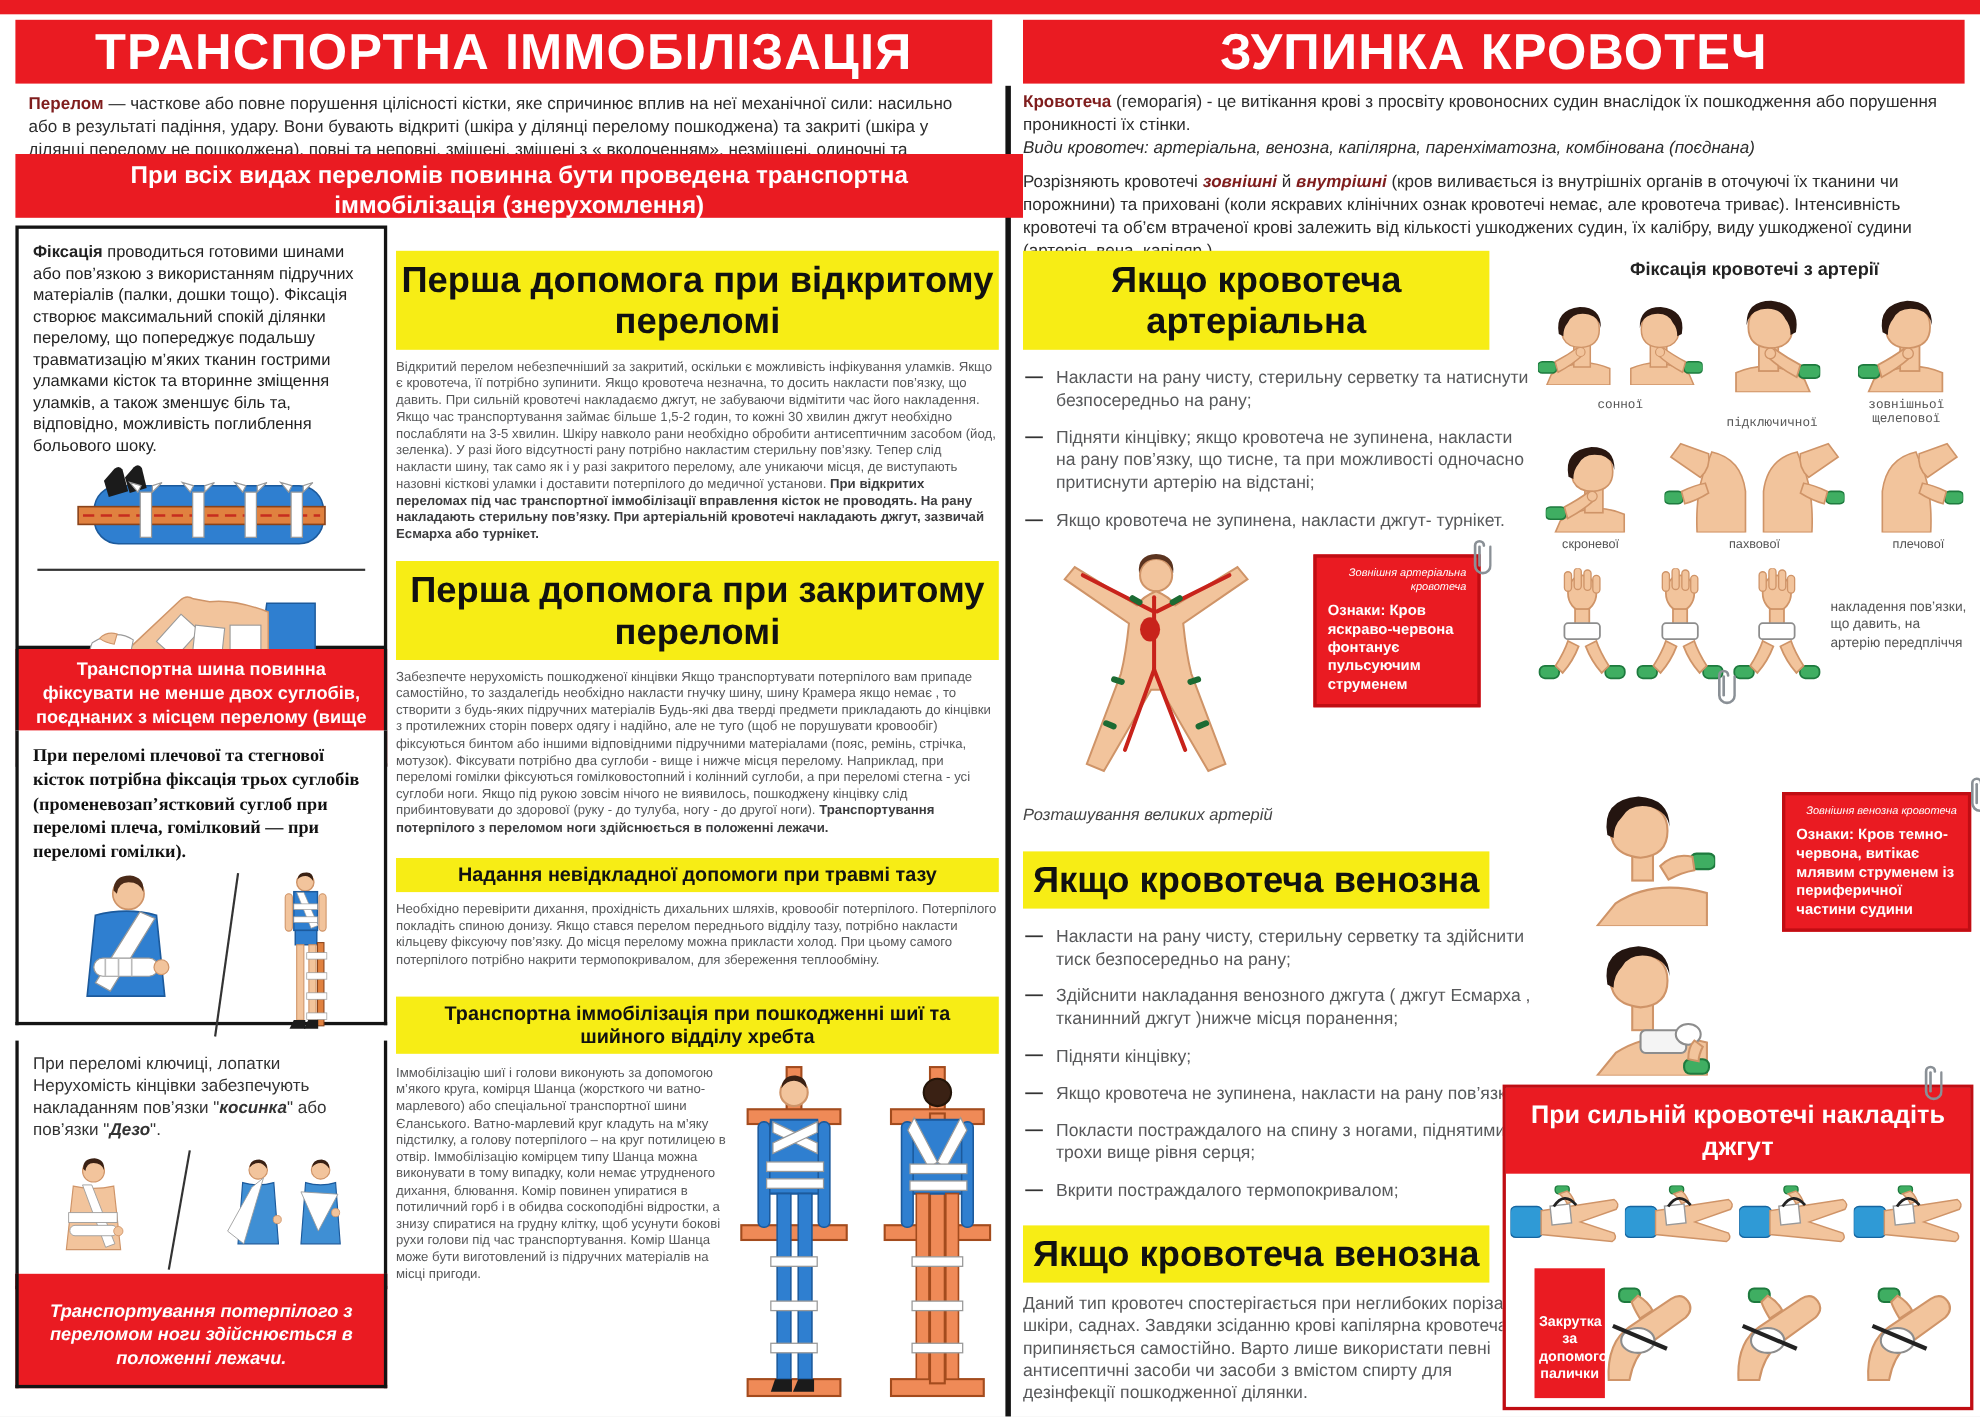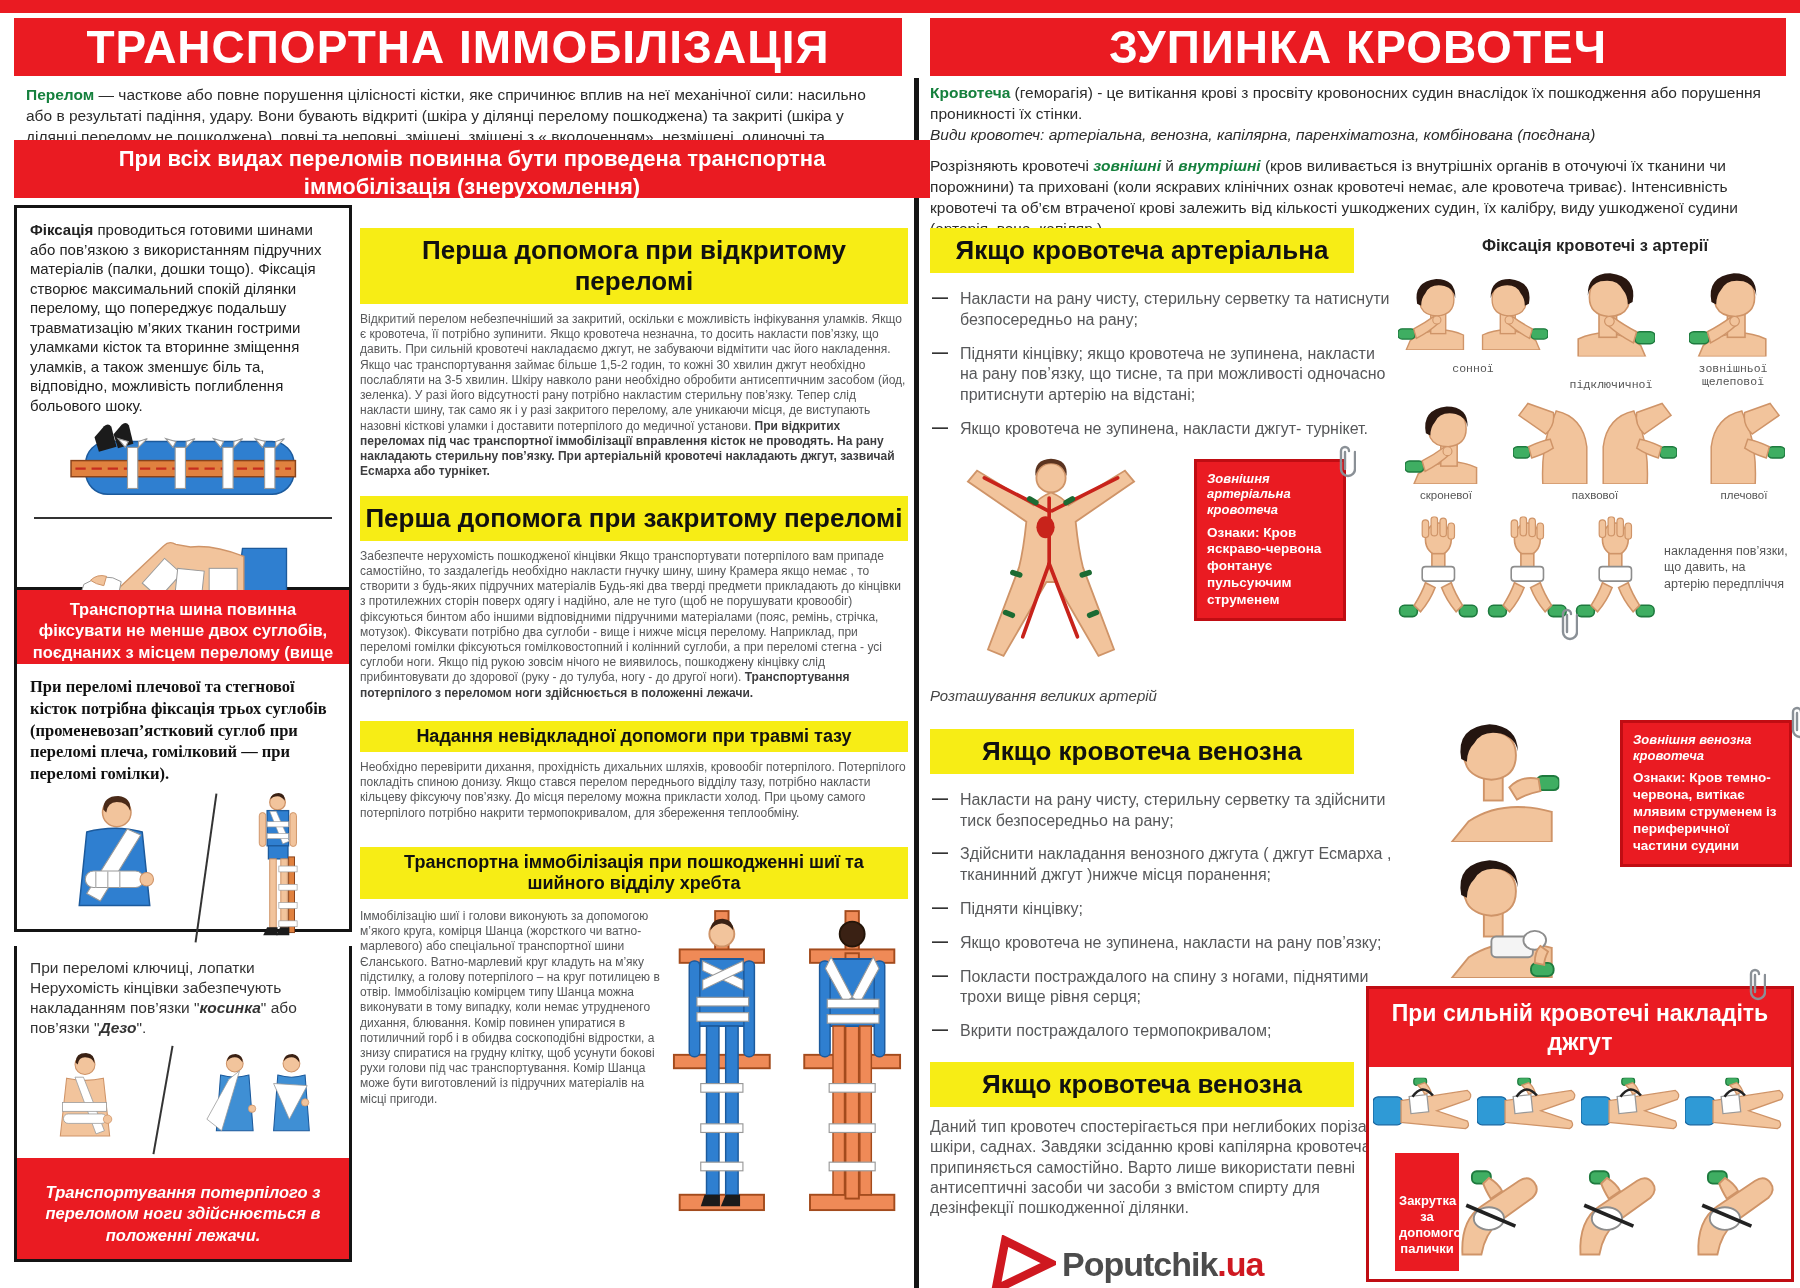--- a/index.html
+++ b/index.html
@@ -13,39 +13,39 @@
   .poster{position:relative; width:1800px; height:1288px; background:#fff; overflow:hidden;}
   .abs{position:absolute;}
   .topstrip{left:0; top:0; width:1800px; height:13px; background:var(--red);}
   .vdiv{left:914px; top:78px; width:5px; height:1210px; background:#141414;}
 
   .main-header{background:var(--red); color:#fff; font-weight:bold; text-align:center;
     font-size:46px; letter-spacing:1px; line-height:58px; height:58px;}
   .banner{background:var(--red); color:#fff; font-weight:bold; text-align:center;
     font-size:22px; line-height:1.28; padding:5px 30px;}
   .intro{font-size:15.5px; line-height:1.36; color:#2c2c2c;}
-  .intro b{color:#15803d;}
+  .intro b{color:#7f1d1d;}
 
   .side-box{border:3px solid #141414; background:#fff; padding:12px 13px;}
   .side-red{background:var(--red); border:3px solid #141414; border-top:none; color:#fff;
     font-weight:bold; text-align:center; font-size:16.5px; line-height:1.3; padding:9px 10px;}
   .serif{font-family:"Liberation Serif", serif; font-weight:bold; color:#111; font-size:16.5px; line-height:1.32;}
 
   .yh{background:var(--yellow); color:#111; font-weight:bold; text-align:center;}
-  .yh.big{font-size:26px; padding:7px 4px;}
+  .yh.big{font-size:33px; padding:7px 4px;}
   .yh.small{font-size:18px; padding:5px 4px;}
   .body-txt{color:var(--gray); font-size:12px; line-height:1.27;}
   .body-txt b{color:#3d3d3f;}
 
   .bul{position:relative; padding-left:30px; margin-bottom:13px; color:var(--gray);
     font-size:16px; line-height:1.3;}
   .bul::before{content:"—"; position:absolute; left:2px; top:-1px; font-weight:bold; color:#333;}
 
   .sign-box{background:var(--red); border:3px solid var(--red-dark); color:#fff; padding:9px 10px;}
-  .sign-box .t{font-weight:bold; font-style:italic; text-align:left; font-size:13px; line-height:1.2; margin-bottom:7px;}
+  .sign-box .t{font-weight:normal; font-style:italic; text-align:right; font-size:10px; line-height:1.2; margin-bottom:7px;}
   .sign-box .b{font-weight:bold; font-size:13.5px; line-height:1.25;}
 
   .figcell{display:flex; flex-direction:column; align-items:center;}
   .figlabel{font-size:11.5px; color:#555; text-align:center; margin-top:2px;}
   .caption-it{font-style:italic; color:#444; font-size:15px;}
   .smallcap{font-size:12.5px; color:#555; line-height:1.3;}
 
   .tq-panel{border:3px solid var(--red-dark); background:#fff;}
   .tq-head{background:var(--red); color:#fff; font-weight:bold; text-align:center;
     font-size:23px; line-height:1.25; padding:10px 10px;}

